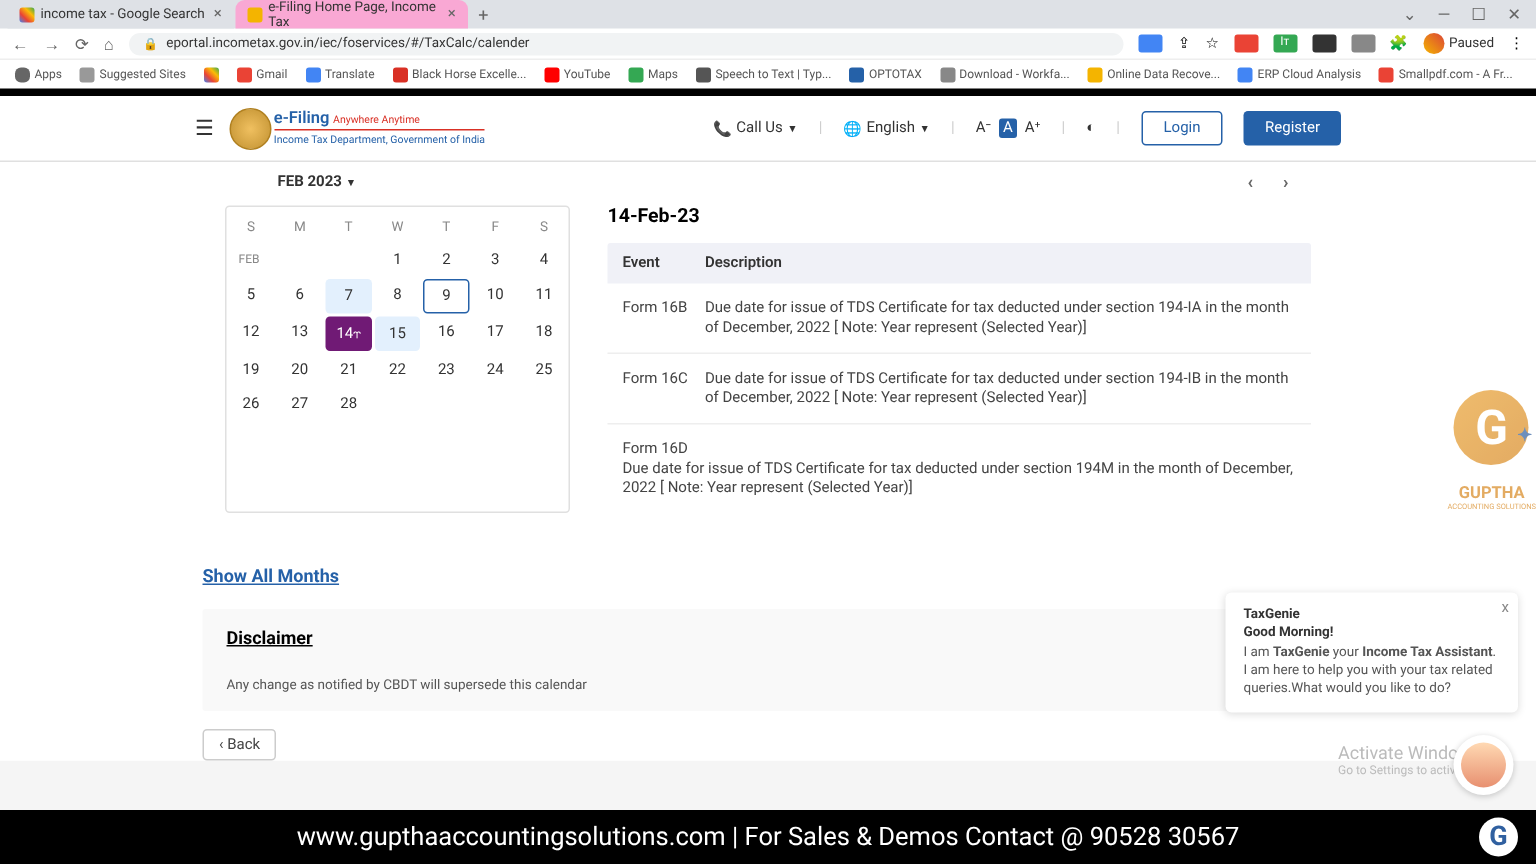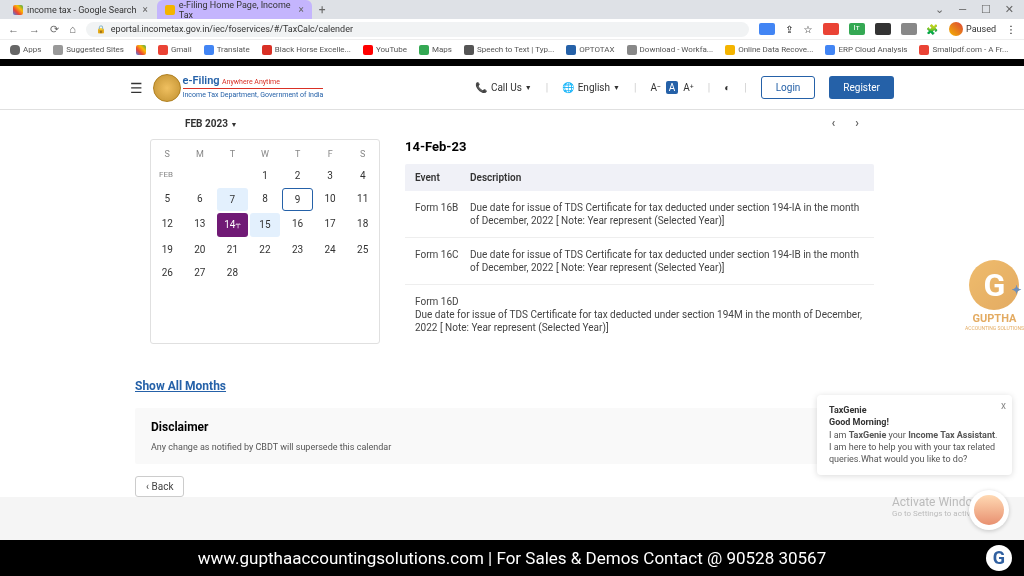--- a/index.html
+++ b/index.html
@@ -1,21 +1,21 @@
 <!DOCTYPE html>
 <html><head>
 <meta charset="utf-8">
 <style>
 * { margin: 0; padding: 0; box-sizing: border-box; font-family: -apple-system, BlinkMacSystemFont, 'Segoe UI', Roboto, sans-serif; }
 body { background: #f5f5f5; width: 1024px; height: 576px; overflow: hidden; position: relative; }
 
 
-.browser-chrome { background: #fff; border-bottom: 7px solid #000000; }
+.browser-chrome { background: #fff; border-bottom: 5px solid #000000; }
 .tab-bar { display: flex; align-items: center; height: 19px; background: #dee1e6; padding-left: 5px; }
-.tab { display: flex; align-items: center; background: #c4b5fd; border-radius: 6px 6px 0 0; padding: 1px 8px; font-size: 9px; color: #333; margin-right: 1px; max-width: 155px; height: 19px; }
+.tab { display: flex; align-items: center; background: #f9a8d4; border-radius: 6px 6px 0 0; padding: 1px 8px; font-size: 9px; color: #333; margin-right: 1px; max-width: 155px; height: 19px; }
 .tab.inactive { background: #dee1e6; }
 .tab-icon { width: 10px; height: 10px; margin-right: 4px; background: #4285f4; border-radius: 2px; flex-shrink: 0; }
 .tab-close { margin-left: 6px; font-size: 10px; color: #666; }
 .new-tab { font-size: 12px; color: #666; margin-left: 6px; }
 .window-controls { margin-left: auto; display: flex; gap: 14px; padding-right: 10px; color: #666; font-size: 11px; }
 
 .url-bar { display: flex; align-items: center; height: 20px; padding: 0 8px; gap: 10px; }
 .nav-icons { display: flex; gap: 10px; color: #666; font-size: 11px; }
 .url-field { flex: 1; background: #f1f3f4; border-radius: 10px; padding: 0 10px; font-size: 9px; color: #333; height: 15px; display: flex; align-items: center; }
 .url-lock { margin-right: 5px; font-size: 8px; }
@@ -65,26 +65,26 @@
 .events-date { font-size: 13px; font-weight: 700; margin-bottom: 10px; }
 .events-table-header { display: flex; background: #f0f1f7; padding: 8px 10px; font-size: 10px; font-weight: 600; color: #333; border-radius: 2px 2px 0 0; }
 .col-event { width: 55px; }
 .col-desc { flex: 1; }
 .event-row { display: flex; padding: 10px; font-size: 10px; color: #444; border-bottom: 1px solid #eee; line-height: 1.3; }
 .event-row:last-child { border-bottom: none; flex-direction: column; }
 
 .watermark { position: absolute; right: 0; top: 260px; text-align: center; opacity: 0.7; }
 .watermark-g { width: 50px; height: 50px; border-radius: 50%; background: linear-gradient(135deg, #e8a030, #d88820); margin: 0 auto; position: relative; font-size: 32px; color: #fff; font-weight: 700; line-height: 50px; }
 .watermark-g::before { content: "✦"; position: absolute; right: -2px; top: 5px; font-size: 12px; color: #3060a0; }
-.watermark-text { font-size: 11px; font-weight: 700; color: #d88820; margin-top: 2px; }
+.watermark-text { font-size: 11px; font-weight: 700; color: #d88820; margin-top: 12px; }
 .watermark-sub { font-size: 5px; color: #d88820; }
 
 .show-all { font-size: 12px; font-weight: 700; color: #2561a8; text-decoration: underline; margin: 30px 0 15px 0; }
 .disclaimer-box { background: #f9f9f9; padding: 12px 16px; border-radius: 2px; }
-.disclaimer-title { font-size: 12px; font-weight: 700; margin-bottom: 8px; }
+.disclaimer-title { font-size: 12px; font-weight: 700; margin-bottom: 20px; text-decoration: underline; }
 .disclaimer-text { font-size: 9px; color: #555; }
 .back-btn { display: inline-block; border: 1px solid #ccc; padding: 4px 10px; font-size: 10px; color: #444; border-radius: 3px; margin-top: 12px; }
 
 .taxgenie { position: absolute; right: 12px; top: 395px; width: 195px; background: #fff; border-radius: 4px; box-shadow: 0 1px 6px rgba(0,0,0,0.15); padding: 10px 12px; font-size: 9px; color: #555; line-height: 1.3; }
 .taxgenie-close { position: absolute; right: 6px; top: 4px; font-size: 10px; color: #888; }
 .taxgenie-title { font-weight: 700; font-size: 9px; color: #333; }
 .taxgenie-greet { font-weight: 700; font-size: 9px; color: #333; margin-bottom: 2px; }
 .taxgenie-avatar { position: absolute; right: 15px; top: 490px; width: 40px; height: 40px; border-radius: 50%; background: #fff; box-shadow: 0 1px 4px rgba(0,0,0,0.2); display: flex; align-items: center; justify-content: center; }
 .avatar-face { width: 30px; height: 30px; border-radius: 50%; background: linear-gradient(#ffd9b3, #e89070); position: relative; }
 

